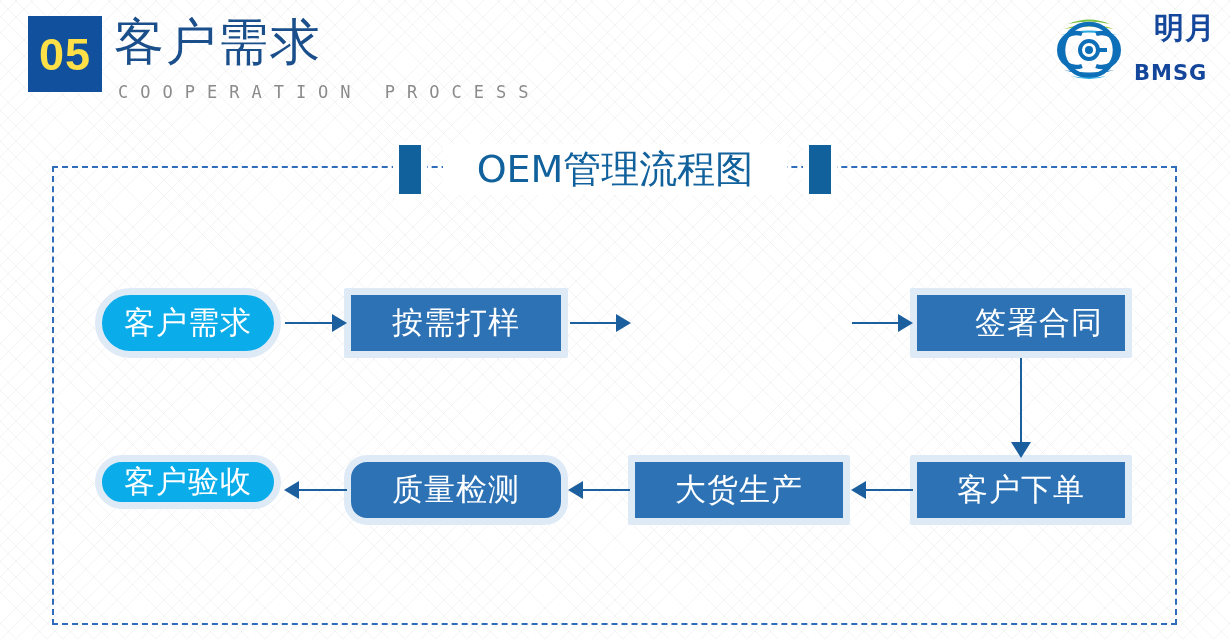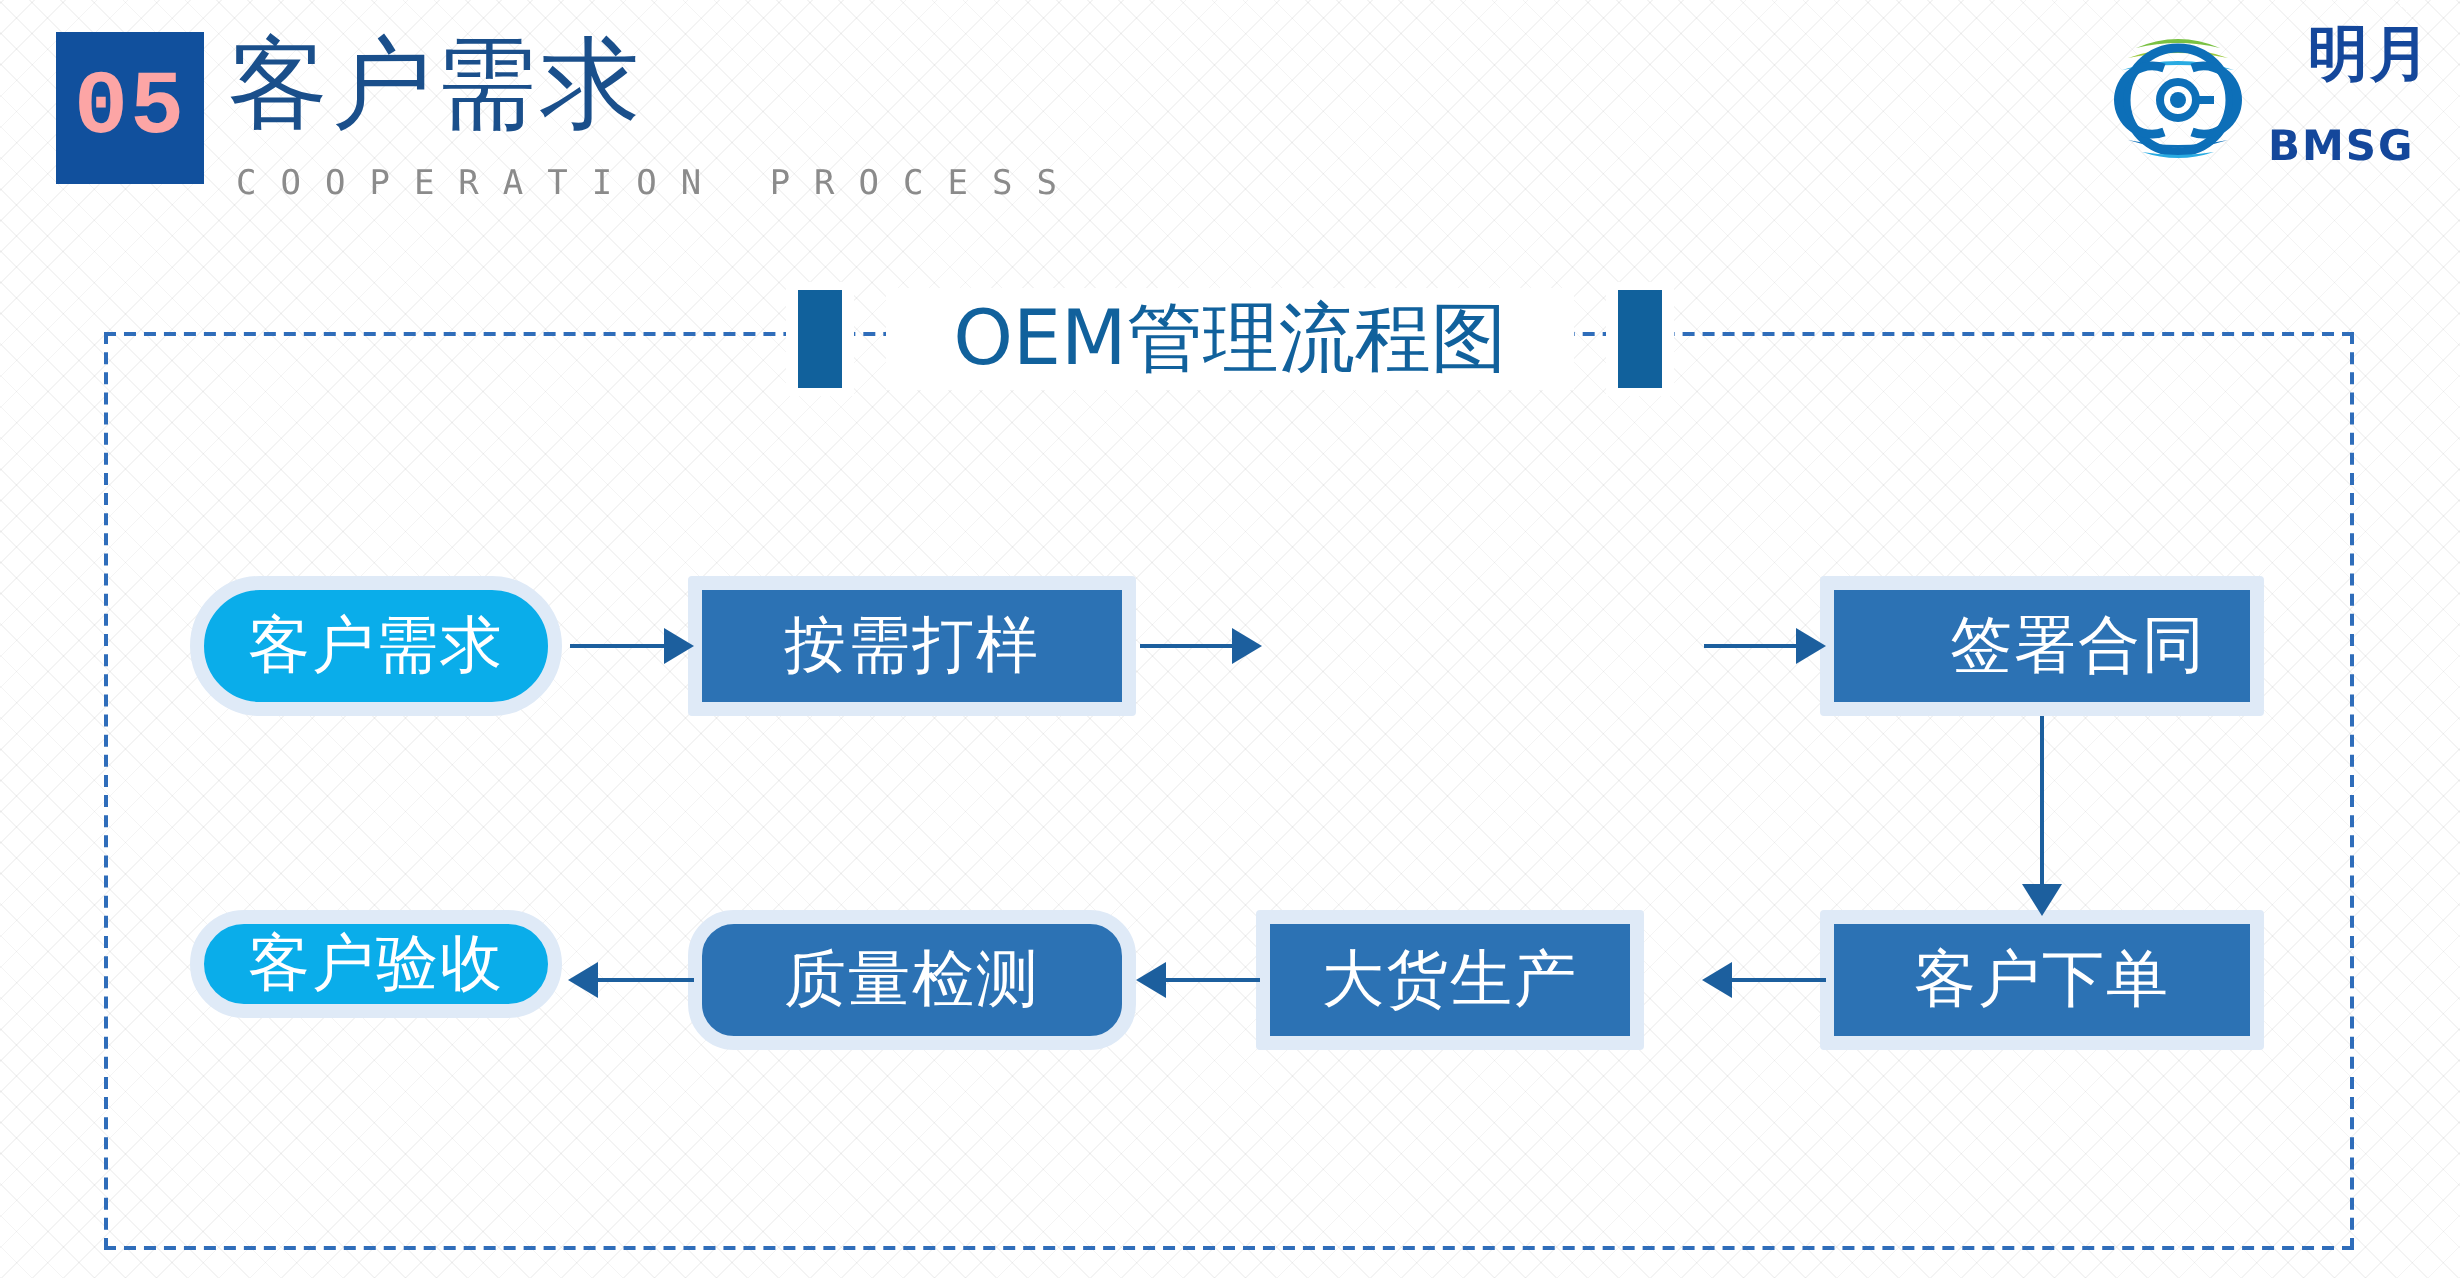--- a/index.html
+++ b/index.html
@@ -34,22 +34,22 @@
   #section-badge {
     position: absolute;
     left: 28px; top: 16px;
     width: 74px; height: 76px;
     background: #11509d;
     display: flex;
     align-items: center;
     justify-content: center;
   }
   #section-badge .num {
-    color: #fca5a5;
-    font-family: Liberation Mono, monospace;
+    color: #fde047;
+    font-family: Liberation Sans, sans-serif;
     font-size: 45px;
     font-weight: bold;
     letter-spacing: 1px;
     line-height: 1;
   }
   #header-title {
     position: absolute;
     left: 114px; top: 14px;
     font-family: "Liberation Serif", "DejaVu Serif", serif;
     font-size: 50px;
@@ -276,21 +276,21 @@
 
 
   <div class="node rect" style="left:910px; top:288px; width:222px; height:70px;padding-left:36px;">
     <span>签署合同</span>
   </div>
 
   <div class="node rect" style="left:910px; top:455px; width:222px; height:70px;">
     <span>客户下单</span>
   </div>
 
-  <div class="node rect" style="left:628px; top:455px; width:194px; height:70px;">
+  <div class="node rect" style="left:628px; top:455px; width:222px; height:70px;">
     <span>大货生产</span>
   </div>
 
   <div class="node rect" style="left:344px; top:455px; width:224px; height:70px;border-radius:23px;">
     <span>质量检测</span>
   </div>
 
   <div class="node pill" style="left:95px; top:455px; width:186px; height:54px;">
     <span>客户验收</span>
   </div>

